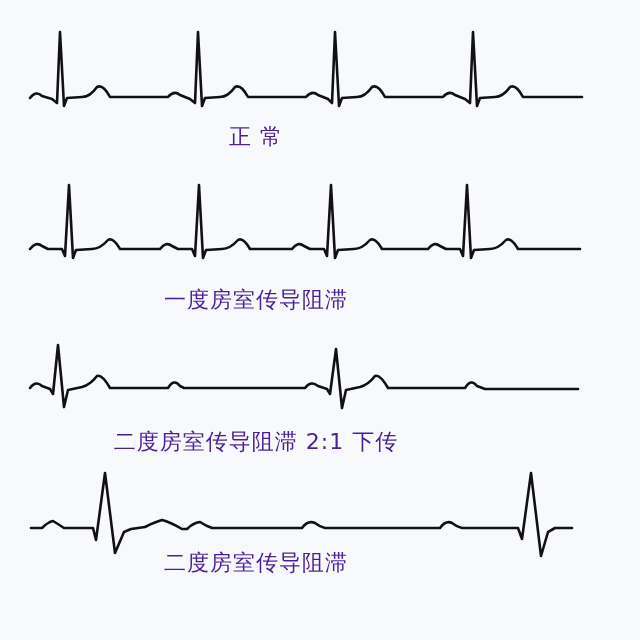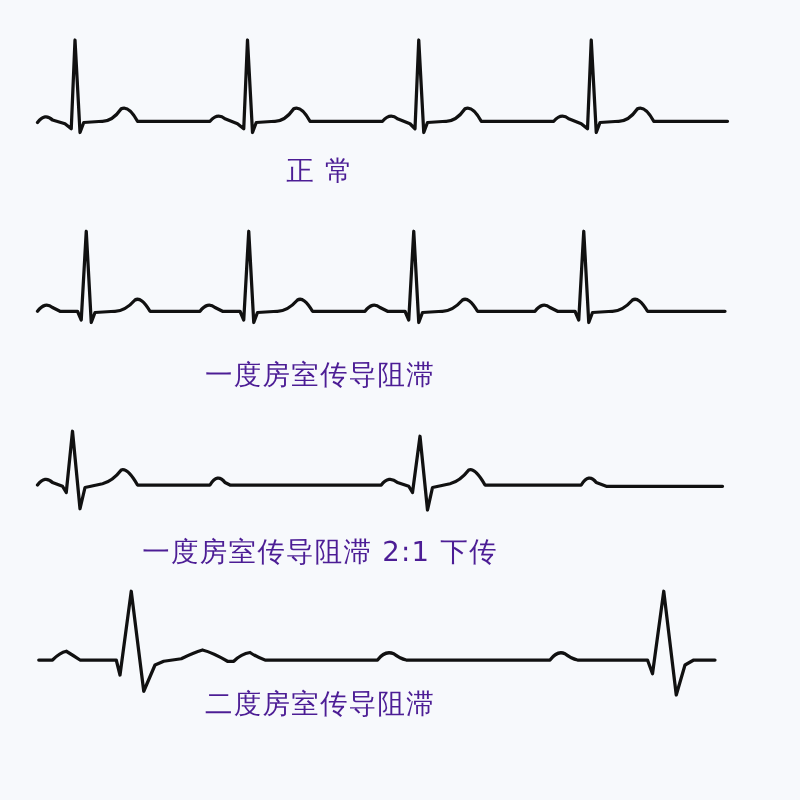--- a/index.html
+++ b/index.html
@@ -20,19 +20,19 @@
 <svg class="strip" style="top:170px;height:100px" viewBox="0 170 640 100">
   <path d="
     M30,249 Q36,241 42,246 L48,249 L62,249 L65,256 L69,185 L73,258 L76,250 L92,249 Q100,249 108,240 Q113,237 120,249 L160,249 Q166,241 172,246 L178,249 L192,249 L195,256 L199,185 L203,258 L206,250 L222,249 Q230,249 238,240 Q243,237 250,249 L292,249 Q298,241 304,246 L310,249 L324,249 L327,256 L331,185 L335,258 L338,250 L354,249 Q362,249 370,240 Q375,237 382,249 L428,249 Q434,241 440,246 L446,249 L460,249 L463,256 L467,185 L471,258 L474,250 L490,249 Q498,249 506,240 Q511,237 518,249 L580,249"></path>
 </svg>
 <div class="caption" style="top:285px">一度房室传导阻滞</div>
 
 <svg class="strip" style="top:330px;height:100px" viewBox="0 330 640 100">
   <path d="
     M30,388 Q36,380 42,386 L50,389 L53,394 L58,345 L64,407 L68,390 L82,387 Q90,385 97,376 Q102,374 110,388 L168,388 Q174,378 180,386 L184,388 L305,388 Q311,380 318,386 L327,389 L330,394 L336,349 L342,408 L346,390 L360,387 Q368,385 375,376 Q380,374 388,388 L465,388 Q471,378 477,386 L485,389 L578,389"></path>
 </svg>
-<div class="caption" style="top:427px">一度房室传导阻滞 2:1 下传</div>
+<div class="caption" style="top:427px">二度房室传导阻滞 2:1 下传</div>
 
 <svg class="strip" style="top:460px;height:110px" viewBox="0 460 640 110">
   <path d="
     M31,528 L42,528 Q48,522 53,521 Q58,524 64,528 L93,528 L96,540 L105,473 L115,553 L124,532 L131,529 L145,527 Q155,522 162,520 Q170,522 182,529 L187,529 Q193,523 200,522 Q206,526 212,528 L302,528 Q308,520 315,523 Q320,527 325,528 L440,528 Q446,520 452,523 Q457,527 462,528 L518,528 L522,539 L531,473 L541,556 L548,532 L555,528 L572,528"></path>
 </svg>
 <div class="caption" style="top:548px">二度房室传导阻滞</div>
 
 </body></html>

